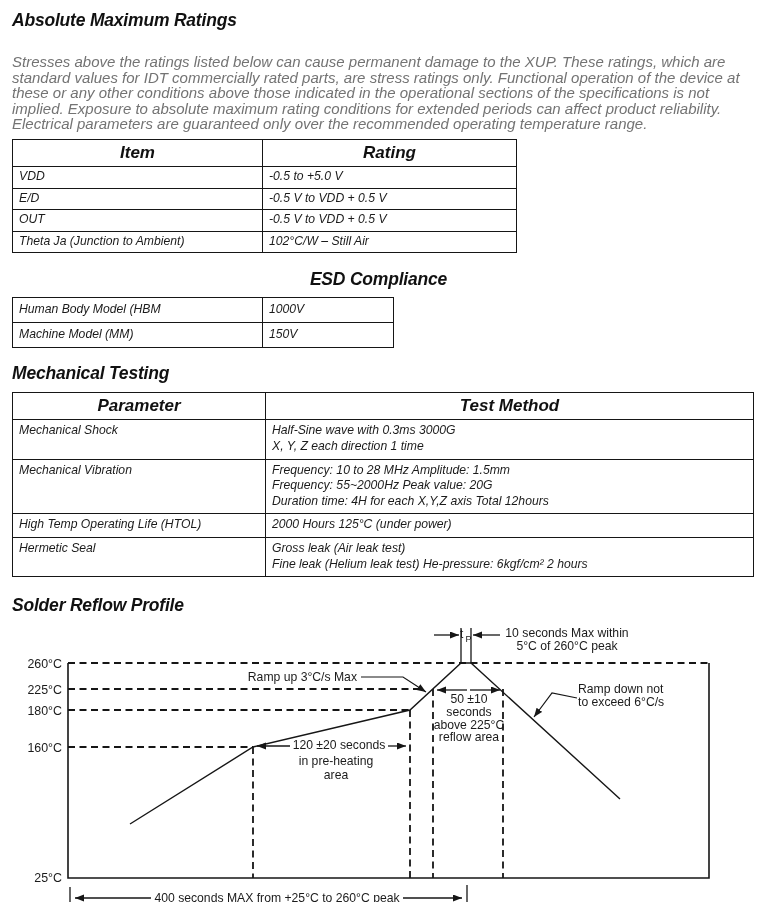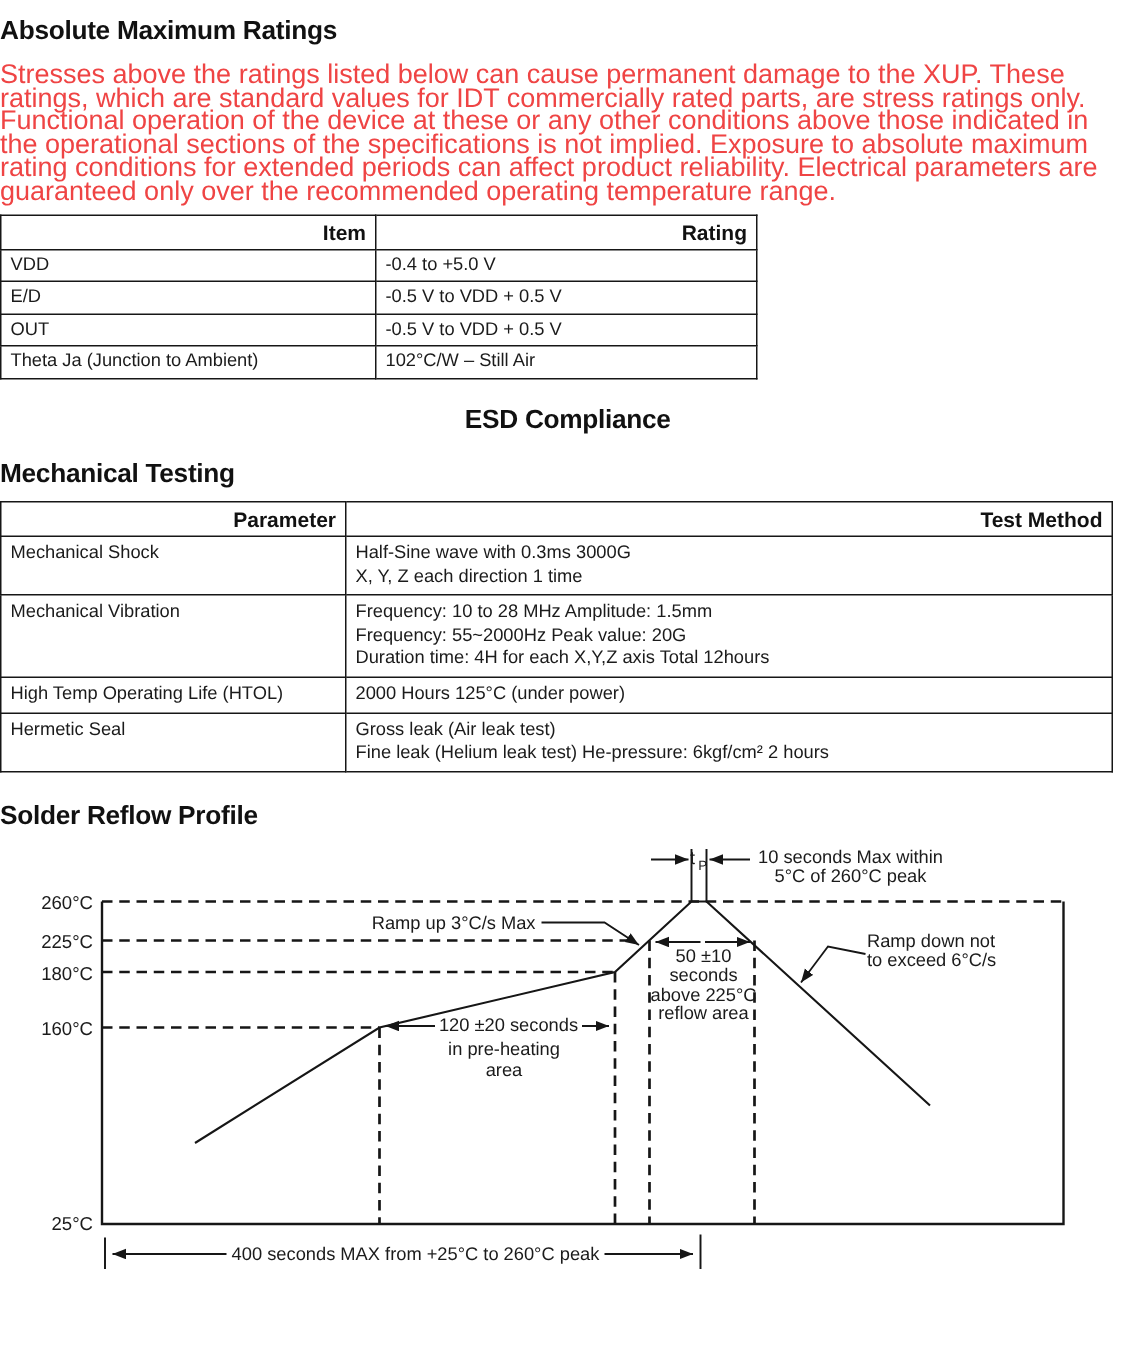--- a/index.html
+++ b/index.html
@@ -1,47 +1,47 @@
 <!DOCTYPE html>
 <html><head>
 <meta charset="utf-8">
 <style>
   * { box-sizing: border-box; }
   html,body { margin:0; padding:0; }
   body {
     width:757px; height:902px; background:#ffffff; color:#1b1b1b;
     font-family:"Liberation Sans", sans-serif; position:relative; overflow:hidden;
   }
-  .page { padding:0 0; }
+  .page { padding:0 12px;font-style:italic; }
   h1.sec {
     font-size:17.5px; font-weight:bold; color:#111;
     margin:0; letter-spacing:-0.2px;
   }
   #h-amr  { margin-top:10px; }
   #h-esd  { margin-top:16px;text-align:center; }
   #h-mech { margin-top:15px; }
   #h-sold { margin-top:18px; }
   p.intro {
-    margin:11px 0 0 0; font-size:18px; line-height:15.6px; width:741px;
-    color:#ef4444;
+    margin:23px 0 0 0; font-size:15px; line-height:15.6px; width:741px;
+    color:#737373;
   }
   table.dt {
     border-collapse:collapse; margin-top:7px;
     font-size:12.2px; color:#1b1b1b;
   }
   table.dt th, table.dt td { border:1.5px solid #161616; }
   table.dt th {
-    font-weight:bold; text-align:right; font-size:14px;
+    font-weight:bold; text-align:center; font-size:17px;
     padding:3px 6px; height:22px; color:#111;
   }
   table.dt td { padding:2px 6px 3px 6px; line-height:15.6px; vertical-align:middle; }
   #t-amr { width:505px; } #t-amr td { height:21px; }
   #t-esd { width:382px; } #t-esd td { height:25px; }
   #t-mech { width:742px; margin-top:8px; } #t-mech td { vertical-align:top; padding-top:3px; padding-bottom:4px; }
-  .col-a { width:250px; } .col-m { width:230px; }
+  .col-a { width:250px; } .col-m { width:253px; }
   #chart {
     position:absolute; left:0; top:600; width:757px; height:302px;
   }
   svg text { font-family:"Liberation Sans", sans-serif; fill:#1b1b1b; }
 </style>
 </head>
 <body>
 
 <div class="page">
 
@@ -50,39 +50,51 @@
   <p class="intro">Stresses above the ratings listed below can cause permanent damage to the XUP. These ratings, which are standard values for IDT commercially rated parts, are stress ratings only. Functional operation of the device at these or any other conditions above those indicated in the operational sections of the specifications is not implied. Exposure to absolute maximum rating conditions for extended periods can affect product reliability. Electrical parameters are guaranteed only over the recommended operating temperature range.</p>
 
   <table class="dt" id="t-amr">
     <tbody>
         <tr>
       <th class="col-a">Item</th>
       <th>Rating</th>
     </tr>
     <tr>
       <td>VDD</td>
-      <td>-0.4 to +5.0 V</td>
+      <td>-0.5 to +5.0 V</td>
     </tr>
     <tr>
       <td>E/D</td>
       <td>-0.5 V to VDD + 0.5 V</td>
     </tr>
     <tr>
       <td>OUT</td>
       <td>-0.5 V to VDD + 0.5 V</td>
     </tr>
     <tr>
       <td>Theta Ja (Junction to Ambient)</td>
       <td>102°C/W – Still Air</td>
     </tr>
   </tbody>
     </table>
 
   <h1 class="sec" id="h-esd">ESD Compliance</h1>
 
+  <table class="dt" id="t-esd">
+    <tbody>
+        <tr>
+      <td class="col-a">Human Body Model (HBM</td>
+      <td>1000V</td>
+    </tr>
+    <tr>
+      <td>Machine Model (MM)</td>
+      <td>150V</td>
+    </tr>
+  </tbody>
+    </table>
 
   <h1 class="sec" id="h-mech">Mechanical Testing</h1>
 
   <table class="dt" id="t-mech">
     <tbody>
         <tr>
       <th class="col-m">Parameter</th>
       <th>Test Method</th>
     </tr>
     <tr>

